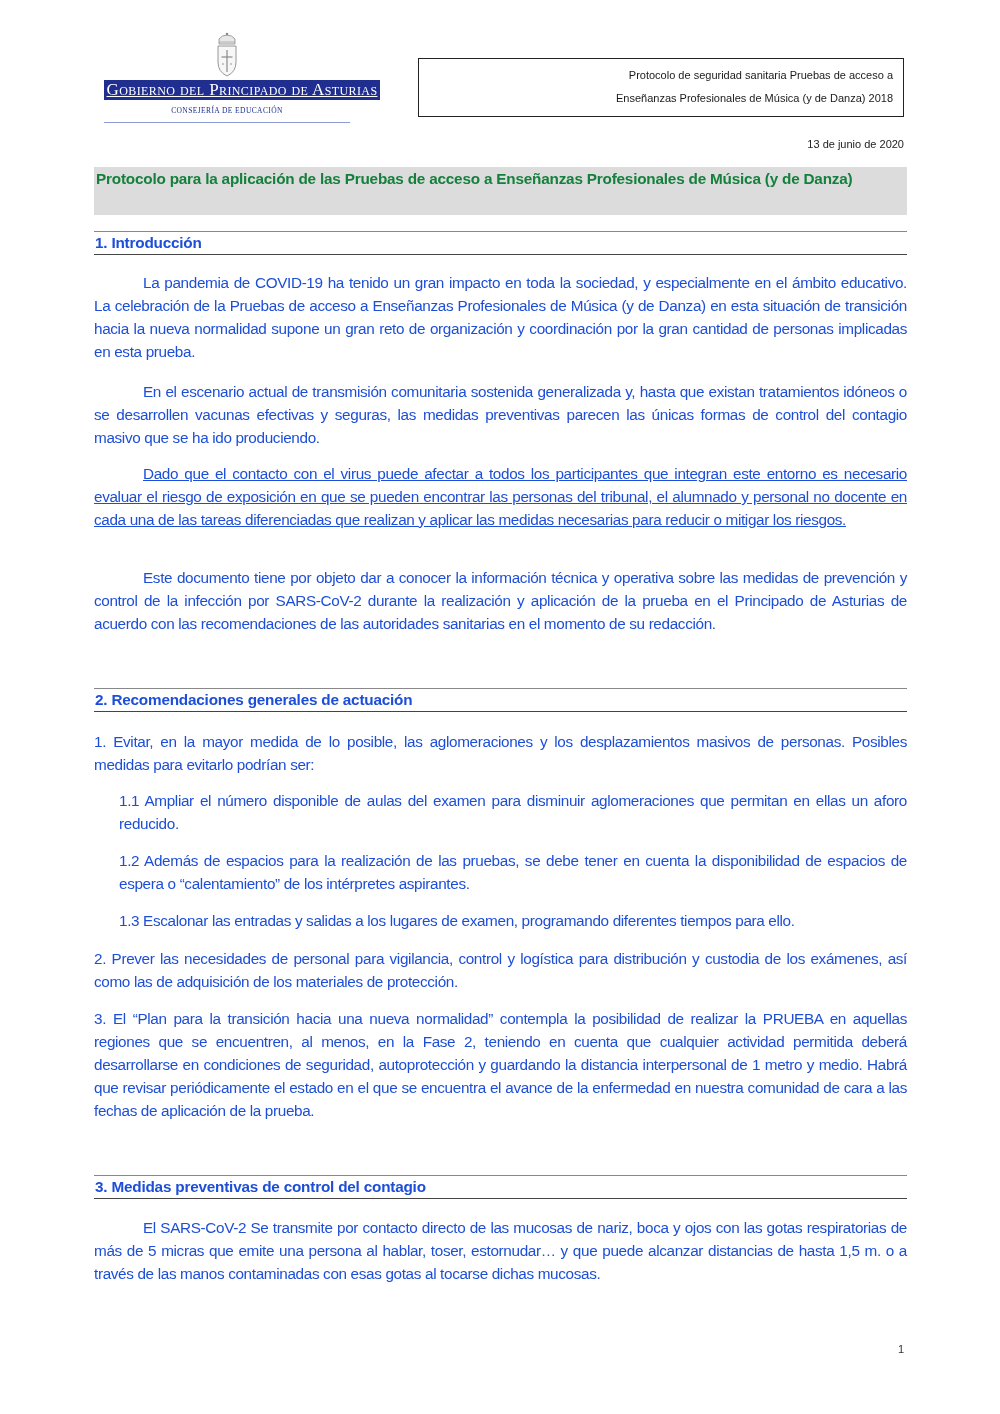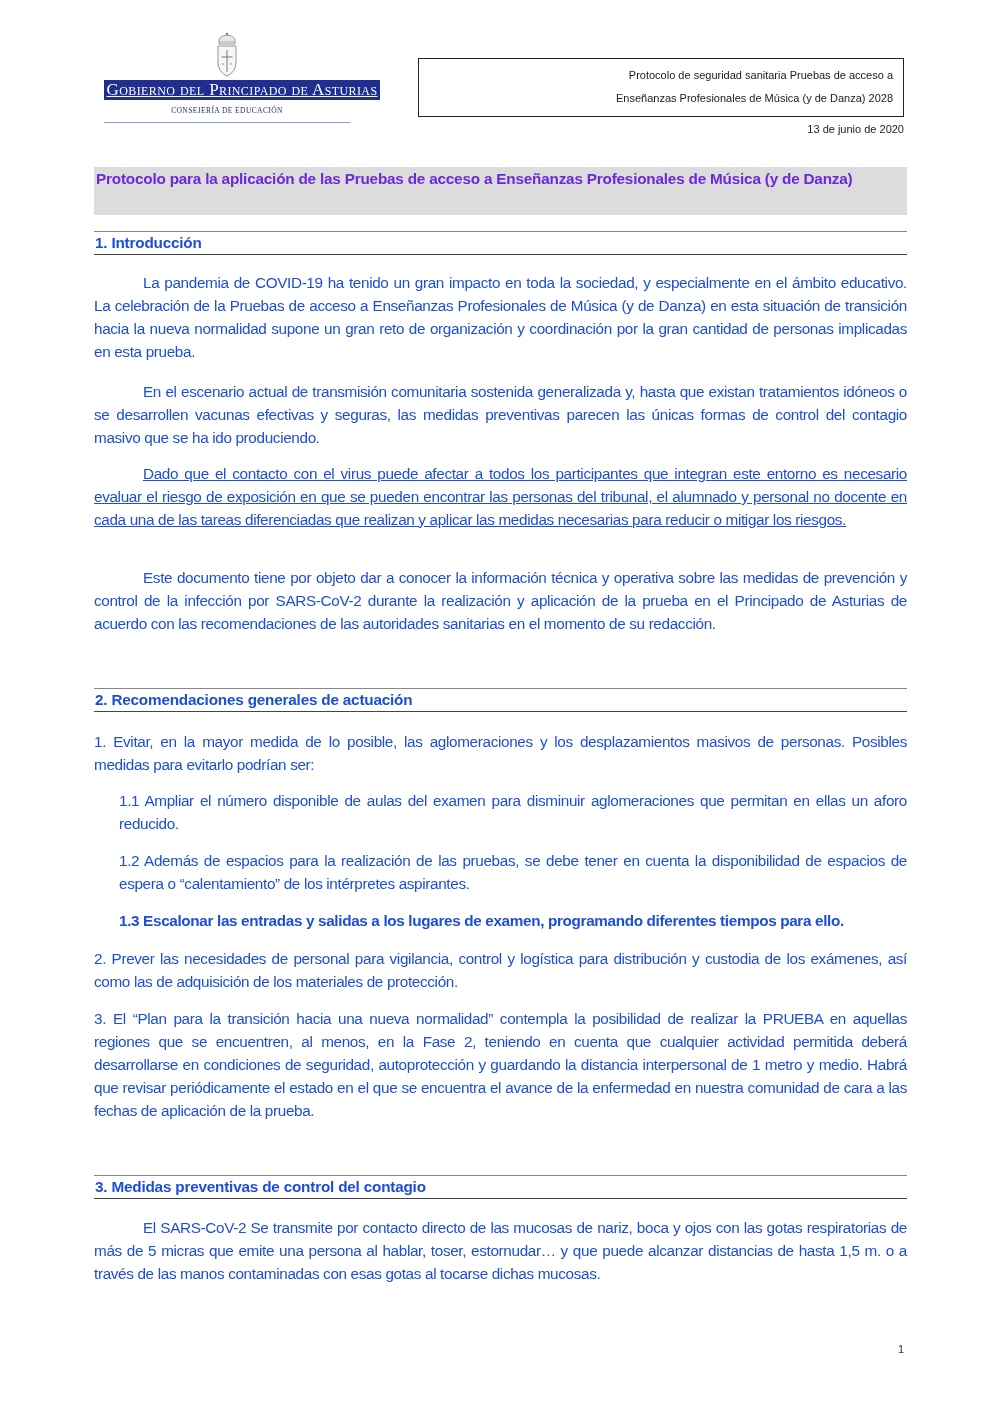--- a/index.html
+++ b/index.html
@@ -34,28 +34,28 @@
     position: absolute; left: 0; top: 90px; width: 246px; height: 1px;
     background: #8c9ad6;
   }
   .header-box {
     position: absolute; left: 418px; top: 58px; width: 486px; height: 59px;
     border: 1.5px solid #222;
     text-align: right; padding: 5px 10px 0 0;
     font-size: 11px; line-height: 23px; color: #1a1a1a;
   }
   .header-date {
-    position: absolute; right: 96px; top: 123px;
+    position: absolute; right: 96px; top: 138px;
     font-size: 11px; color: #222; margin-left: 48px;
   }
   .title-box {
     position: absolute; left: 94px; top: 167px; width: 813px; height: 48px;
     background: #dcdcdc;
     font-size: 15.3px; font-weight: bold; line-height: 24px;
-    padding: 0 0 0 2px; color: #6d28d9;
+    padding: 0 0 0 2px; color: #15803d;
     letter-spacing: -0.2px;
   }
   .section-head {
     position: absolute; left: 94px; width: 813px; height: 24px;
     border-top: 1.5px solid #888;
     border-bottom: 1.5px solid #444;
     font-size: 15.3px; font-weight: bold; line-height: 21px;
     padding-left: 1px; color: #1d4ed8;
     letter-spacing: -0.2px;
   }
@@ -90,38 +90,38 @@
       <circle cx="17" cy="32" r="0.8" fill="#8a8a8a"></circle>
     </svg>
   </div>
   <div class="logo-bar">Gobierno del Principado de Asturias</div>
   <div class="logo-sub">CONSEJERÍA DE EDUCACIÓN</div>
   <div class="logo-line"></div>
 </div>
 
 <div class="header-box">
   <div>Protocolo de seguridad sanitaria Pruebas de acceso a</div>
-  <div>Enseñanzas Profesionales de Música (y de Danza) 2028</div>
+  <div>Enseñanzas Profesionales de Música (y de Danza) 2018</div>
 </div>
 <div class="header-date">13 de junio de 2020</div>
 
 <div class="title-box">
   <div>Protocolo para la aplicación de las Pruebas de acceso a Enseñanzas Profesionales de Música (y de Danza)</div>
 </div>
 
 <div class="section-head" style="top:231px;">1. Introducción</div>
 <p class="para indent" style="top:271px;">La pandemia de COVID-19 ha tenido un gran impacto en toda la sociedad, y especialmente en el ámbito educativo. La celebración de la Pruebas de acceso a Enseñanzas Profesionales de Música (y de Danza) en esta situación de transición hacia la nueva normalidad supone un gran reto de organización y coordinación por la gran cantidad de personas implicadas en esta prueba.</p>
 <p class="para indent" style="top:380px;">En el escenario actual de transmisión comunitaria sostenida generalizada y, hasta que existan tratamientos idóneos o se desarrollen vacunas efectivas y seguras, las medidas preventivas parecen las únicas formas de control del contagio masivo que se ha ido produciendo.</p>
 <p class="para indent" style="top:462px;text-decoration:underline;">Dado que el contacto con el virus puede afectar a todos los participantes que integran este entorno es necesario evaluar el riesgo de exposición en que se pueden encontrar las personas del tribunal, el alumnado y personal no docente en cada una de las tareas diferenciadas que realizan y aplicar las medidas necesarias para reducir o mitigar los riesgos.</p>
 <p class="para indent" style="top:566px;">Este documento tiene por objeto dar a conocer la información técnica y operativa sobre las medidas de prevención y control de la infección por SARS-CoV-2 durante la realización y aplicación de la prueba en el Principado de Asturias de acuerdo con las recomendaciones de las autoridades sanitarias en el momento de su redacción.</p>
 
 <div class="section-head" style="top:688px;">2. Recomendaciones generales de actuación</div>
 <p class="para" style="top:730px;">1. Evitar, en la mayor medida de lo posible, las aglomeraciones y los desplazamientos masivos de personas. Posibles medidas para evitarlo podrían ser:</p>
 <p class="para sub" style="top:789px;">1.1 Ampliar el número disponible de aulas del examen para disminuir aglomeraciones que permitan en ellas un aforo reducido.</p>
 <p class="para sub" style="top:849px;">1.2 Además de espacios para la realización de las pruebas, se debe tener en cuenta la disponibilidad de espacios de espera o “calentamiento” de los intérpretes aspirantes.</p>
-<p class="para sub" style="top:909px;font-weight:bold;">1.3 Escalonar las entradas y salidas a los lugares de examen, programando diferentes tiempos para ello.</p>
+<p class="para sub" style="top:909px;">1.3 Escalonar las entradas y salidas a los lugares de examen, programando diferentes tiempos para ello.</p>
 <p class="para" style="top:947px;">2. Prever las necesidades de personal para vigilancia, control y logística para distribución y custodia de los exámenes, así como las de adquisición de los materiales de protección.</p>
 <p class="para" style="top:1007px;">3. El “Plan para la transición hacia una nueva normalidad” contempla la posibilidad de realizar la PRUEBA en aquellas regiones que se encuentren, al menos, en la Fase 2, teniendo en cuenta que cualquier actividad permitida deberá desarrollarse en condiciones de seguridad, autoprotección y guardando la distancia interpersonal de 1 metro y medio. Habrá que revisar periódicamente el estado en el que se encuentra el avance de la enfermedad en nuestra comunidad de cara a las fechas de aplicación de la prueba.</p>
 
 <div class="section-head" style="top:1175px;">3. Medidas preventivas de control del contagio</div>
 <p class="para indent" style="top:1216px;">El SARS-CoV-2 Se transmite por contacto directo de las mucosas de nariz, boca y ojos con las gotas respiratorias de más de 5 micras que emite una persona al hablar, toser, estornudar… y que puede alcanzar distancias de hasta 1,5 m. o a través de las manos contaminadas con esas gotas al tocarse dichas mucosas.</p>
 
 <div class="page-num">1</div>
 
 </body></html>

